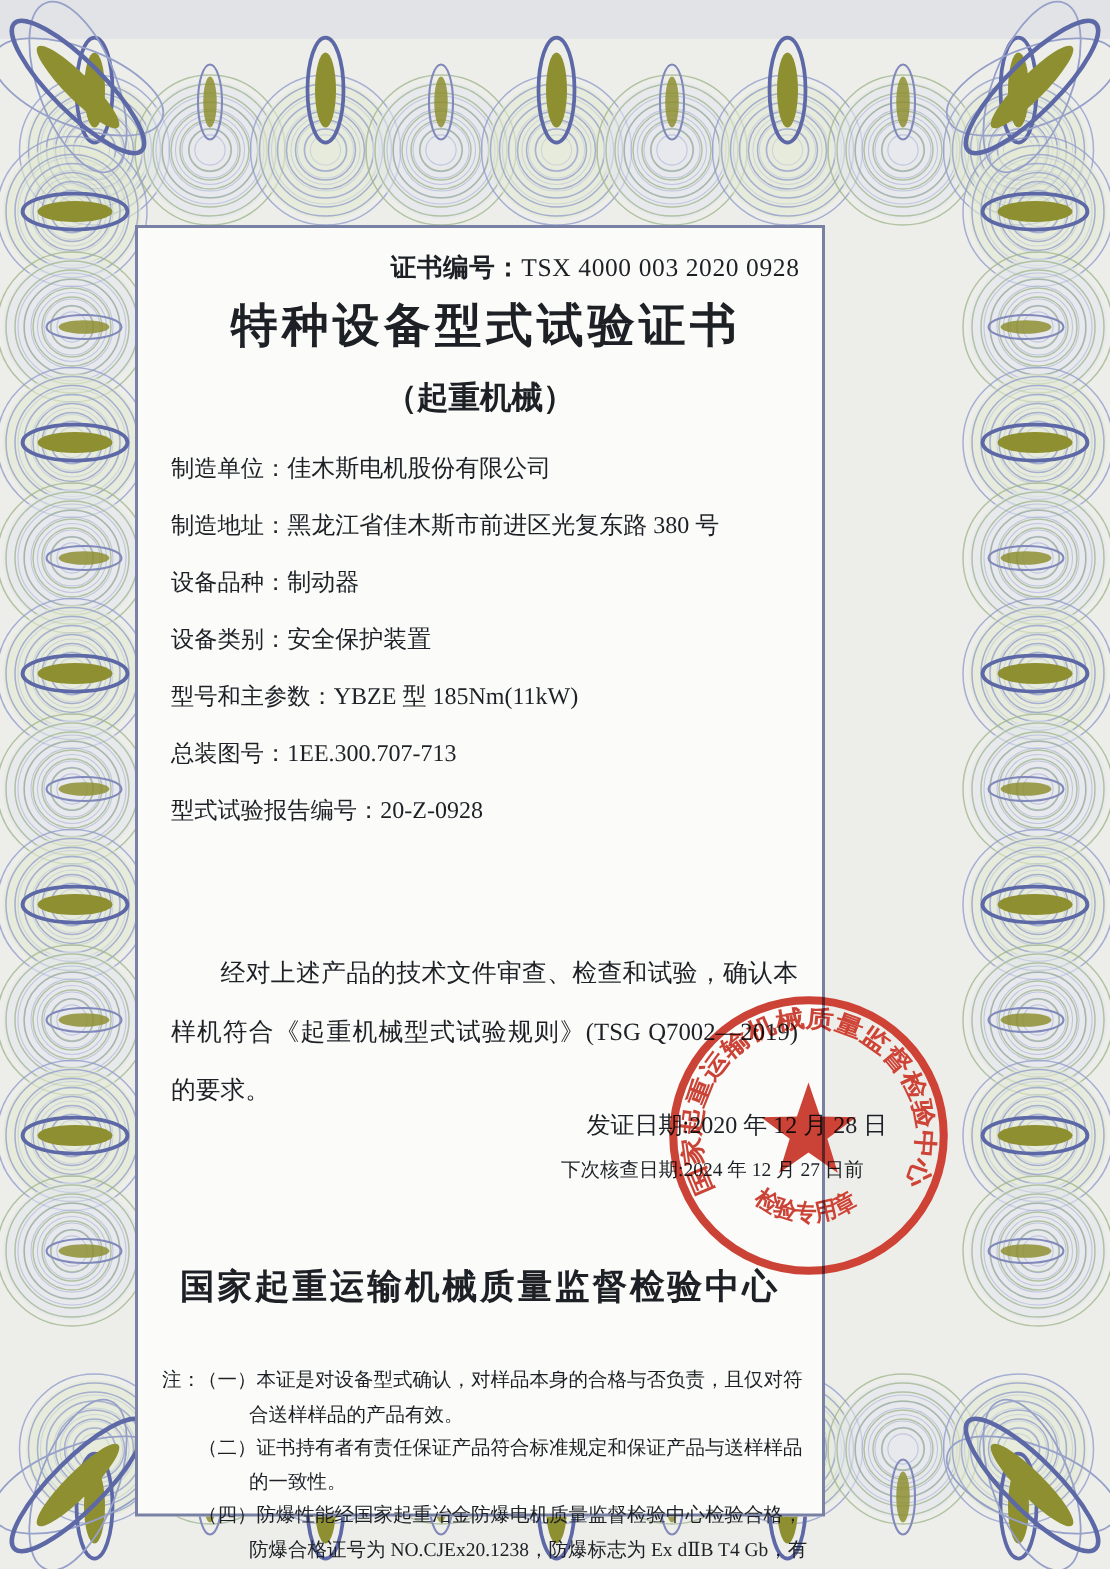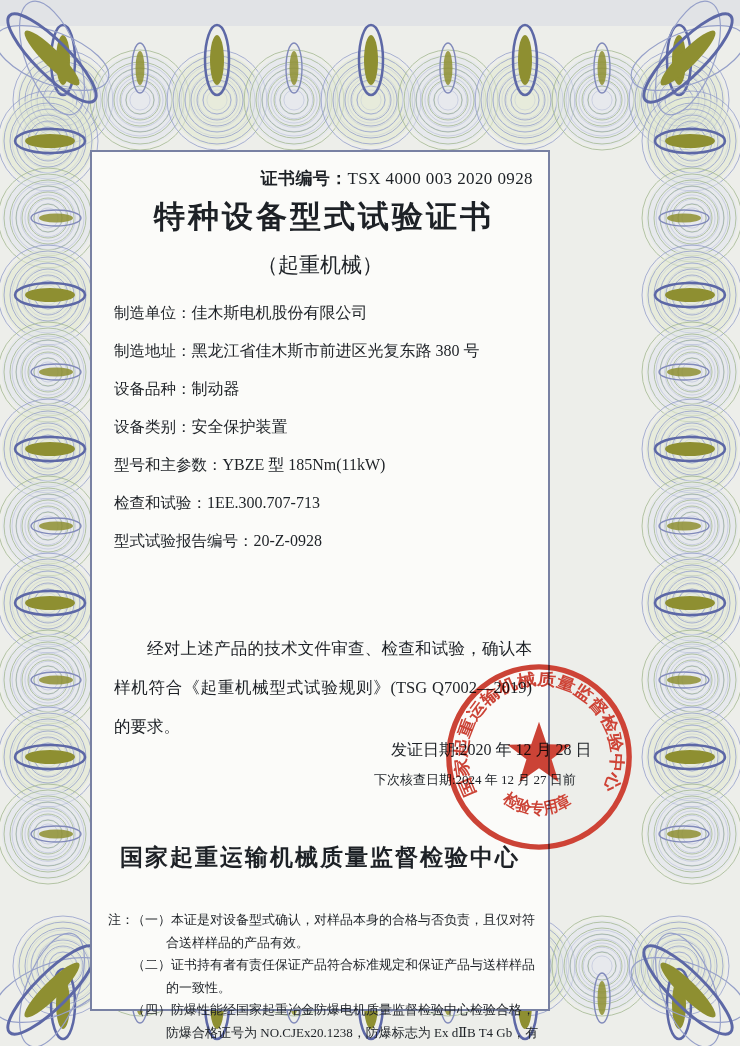--- a/index.html
+++ b/index.html
@@ -7,21 +7,21 @@
         font-family:"Liberation Serif","DejaVu Serif",serif;color:#1d2126;}
   .border-art{position:absolute;left:0;top:0;z-index:0;}
   .panel{position:absolute;left:90px;top:103px;width:460px;height:861px;box-sizing:border-box;
          background:#fbfbf9;border:2px solid #7881a3;z-index:1;margin-top:47px;}
   .cert-no{position:absolute;top:15px;right:15px;font-size:17px;letter-spacing:.4px;white-space:nowrap;}
   .cert-no .lbl{font-family:"Liberation Sans","DejaVu Sans",sans-serif;font-weight:600;}
   .title{position:absolute;top:44px;left:4px;width:100%;margin:0;text-align:center;
          font-family:"Liberation Sans","DejaVu Sans",sans-serif;font-weight:bold;
          font-size:31px;letter-spacing:3px;}
   .subtitle{position:absolute;top:99px;left:0;width:100%;margin:0;text-align:center;
-         font-family:"Liberation Sans","DejaVu Sans",sans-serif;font-weight:normal;font-size:21px;}
+         font-family:"Liberation Sans","DejaVu Sans",sans-serif;font-weight:bold;font-size:21px;}
   .fields{position:absolute;top:150px;left:22px;right:10px;}
   .field-row{margin-bottom:17px;font-size:16px;line-height:21px;white-space:nowrap;}
   .field-label{font-family:"Liberation Sans","DejaVu Sans",sans-serif;font-weight:normal;font-size:15.5px;}
   .field-value{font-size:16px;}
   .statement{position:absolute;top:477px;left:22px;right:16px;margin:0;font-size:16.5px;
              line-height:39px;text-indent:2em;text-align:justify;}
   .date-line-1{position:absolute;top:588px;left:299px;font-size:16px;white-space:nowrap;z-index:2;}
   .date-line-2{position:absolute;top:619px;left:282px;font-size:13px;white-space:nowrap;z-index:2;}
   .authority{position:absolute;top:690px;left:0;width:100%;text-align:center;
              font-family:"Liberation Sans","DejaVu Sans",sans-serif;font-weight:bold;
@@ -235,21 +235,21 @@
 
     <h1 class="title">特种设备型式试验证书</h1>
     <h2 class="subtitle">（起重机械）</h2>
 
     <div class="fields">
       <div class="field-row"><span class="field-label">制造单位：</span><span class="field-value">佳木斯电机股份有限公司</span></div>
       <div class="field-row"><span class="field-label">制造地址：</span><span class="field-value">黑龙江省佳木斯市前进区光复东路 380 号</span></div>
       <div class="field-row"><span class="field-label">设备品种：</span><span class="field-value">制动器</span></div>
       <div class="field-row"><span class="field-label">设备类别：</span><span class="field-value">安全保护装置</span></div>
       <div class="field-row"><span class="field-label">型号和主参数：</span><span class="field-value">YBZE 型 185Nm(11kW)</span></div>
-      <div class="field-row"><span class="field-label">检查和试验：</span><span class="field-value">1EE.300.707-713</span></div>
+      <div class="field-row"><span class="field-label">总装图号：</span><span class="field-value">1EE.300.707-713</span></div>
       <div class="field-row"><span class="field-label">型式试验报告编号：</span><span class="field-value">20-Z-0928</span></div>
     </div>
 
     <p class="statement">经对上述产品的技术文件审查、检查和试验，确认本样机符合《起重机械型式试验规则》(TSG Q7002—2019)的要求。</p>
 
     <div class="date-line-1">发证日期:2020 年 12 月 28 日</div>
     <div class="date-line-2">下次核查日期:2024 年 12 月 27 日前</div>
 
     <svg class="seal" viewBox="0 0 200 200">
       <circle cx="100" cy="100" r="92" fill="none" stroke="#cc3527" stroke-width="5.5"></circle>

